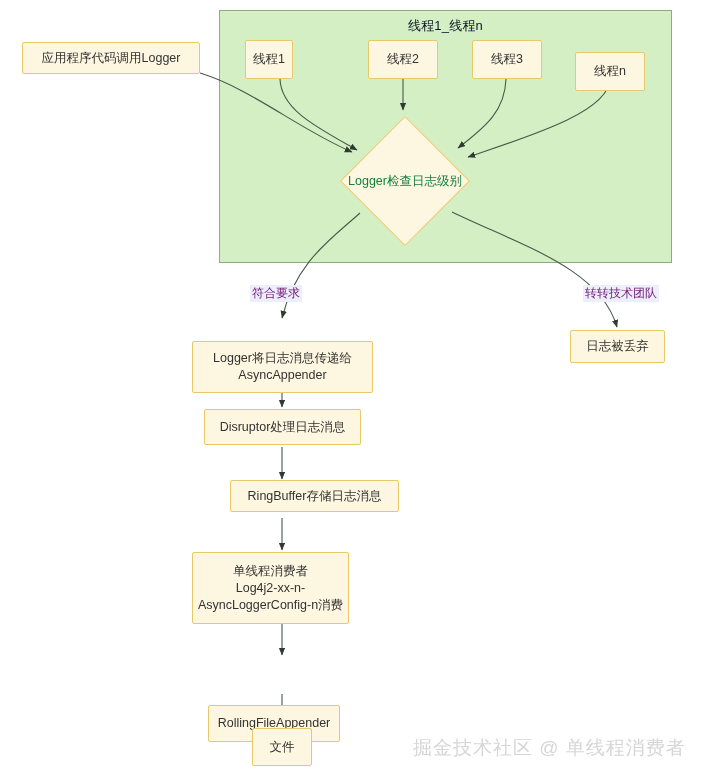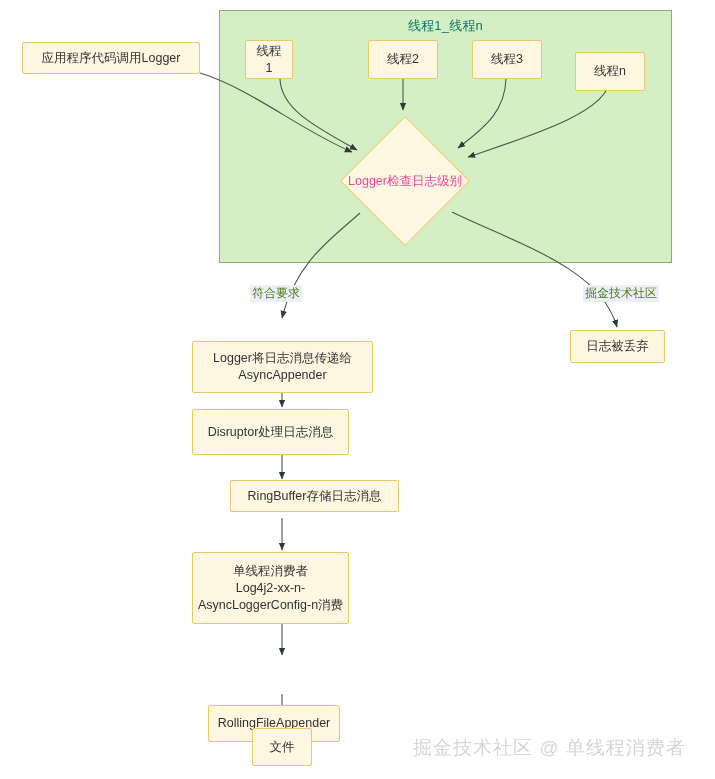--- a/index.html
+++ b/index.html
@@ -29,37 +29,37 @@
     border: 1px solid #8fab7e;
     box-sizing: border-box;
   }
   .subgraph-title {
     position: absolute;
     top: 6px;
     left: 0;
     width: 100%;
     text-align: center;
     font-size: 13px;
-    color: #0f766e;
+    color: #0f172a;
     letter-spacing: 0.2px;
   }
   .node {
     position: absolute;
     box-sizing: border-box;
     background: #fdf6e0;
     border: 1px solid #e8c96a;
     border-radius: 2px;
     display: flex;
     align-items: center;
     justify-content: center;
     text-align: center;
     font-size: 12.5px;
     color: #333333;
     line-height: 17px;
-    padding: 2px 8px;
+    padding: 2px 0;
   }
   .node-multiline {
     flex-direction: column;
   }
   .node-multiline > span {
     display: block;
     white-space: nowrap;
   }
   .diamond-wrap {
     position: absolute;
@@ -82,27 +82,27 @@
   .diamond-label {
     position: absolute;
     left: -20px;
     top: 0;
     width: 170px;
     height: 130px;
     display: flex;
     align-items: center;
     justify-content: center;
     font-size: 12.5px;
-    color: #ec4899;
+    color: #15803d;
     white-space: nowrap;
   }
   .edge-label {
     position: absolute;
     background: #eceefb;
-    color: #4d7c0f;
+    color: #701a75;
     font-size: 12px;
     line-height: 15px;
     padding: 1px 2px;
     white-space: nowrap;
   }
   .watermark {
     position: absolute;
     font-size: 19px;
     color: #d6d6d6;
     letter-spacing: 1px;
@@ -159,30 +159,30 @@
   <div class="node" style="left:368px; top:40px; width:70px; height:39px;">线程2</div>
   <div class="node" style="left:472px; top:40px; width:70px; height:39px;">线程3</div>
   <div class="node" style="left:575px; top:52px; width:70px; height:39px;">线程n</div>
 
   <div class="diamond-wrap" style="left:340px; top:116px;">
     <div class="diamond-shape"></div>
     <div class="diamond-label">Logger检查日志级别</div>
   </div>
 
   <div class="edge-label" style="left:250px; top:285px;">符合要求</div>
-  <div class="edge-label" style="left:583px; top:285px;">掘金技术社区</div>
+  <div class="edge-label" style="left:583px; top:285px;">转转技术团队</div>
 
   <div class="node node-multiline" style="left:192px; top:321px; width:181px; height:52px;margin-top:20px;">
     <span>Logger将日志消息传递给</span>
     <span>AsyncAppender</span>
   </div>
 
   <div class="node" style="left:570px; top:330px; width:95px; height:33px;">日志被丢弃</div>
 
-  <div class="node" style="left:192px; top:409px; width:157px; height:46px;">Disruptor处理日志消息</div>
+  <div class="node" style="left:204px; top:409px; width:157px; height:36px;">Disruptor处理日志消息</div>
 
   <div class="node" style="left:198px; top:480px; width:169px; height:32px;margin-left:32px;">RingBuffer存储日志消息</div>
 
   <div class="node node-multiline" style="left:192px; top:552px; width:157px; height:72px;">
     <span>单线程消费者</span>
     <span>Log4j2-xx-n-</span>
     <span>AsyncLoggerConfig-n消费</span>
   </div>
 
   <div class="node" style="left:208px; top:657px; width:132px; height:37px;margin-top:48px;">RollingFileAppender</div>

